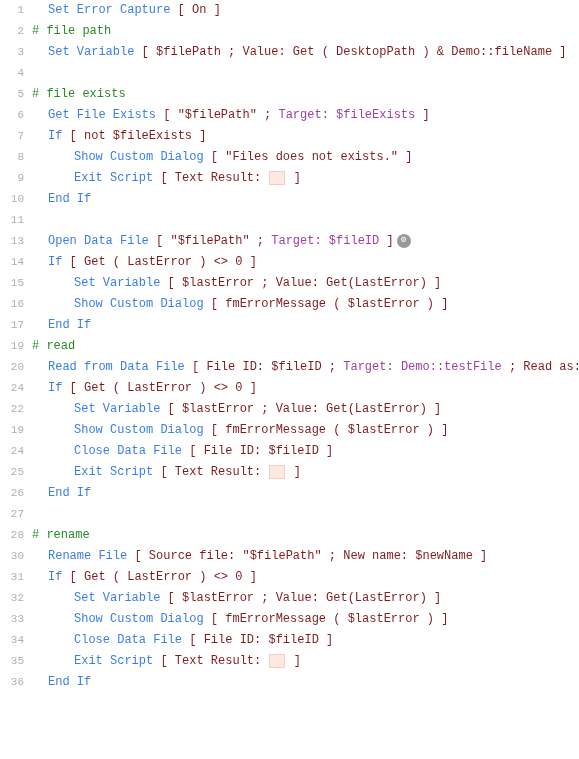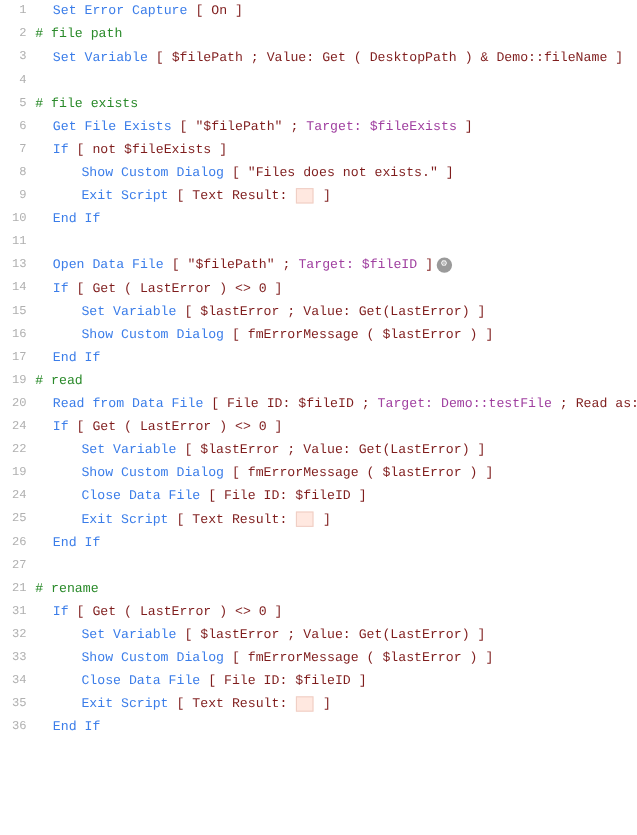--- a/index.html
+++ b/index.html
@@ -161,22 +161,26 @@
     </div>
     <div class="row">
       <div class="gutter">26</div>
       <div class="code"><span class="cmd">End If</span></div>
     </div>
     <div class="row">
       <div class="gutter">27</div>
       <div class="code"></div>
     </div>
     <div class="row">
-      <div class="gutter">21</div>
+      <div class="gutter">28</div>
       <div class="code"><span class="comment"># rename</span></div>
+    </div>
+    <div class="row">
+      <div class="gutter">30</div>
+      <div class="code"><span class="cmd">Rename File</span><span class="text"> [ Source file: "$filePath" ; New name: $newName ]</span></div>
     </div>
     <div class="row">
       <div class="gutter">31</div>
       <div class="code"><span class="cmd">If</span><span class="text"> [ Get ( LastError ) &lt;&gt; 0 ]</span></div>
     </div>
     <div class="row">
       <div class="gutter">32</div>
       <div class="code"><span class="indent i1"></span><span class="cmd">Set Variable</span><span class="text"> [ $lastError ; Value: Get(LastError) ]</span></div>
     </div>
     <div class="row">

